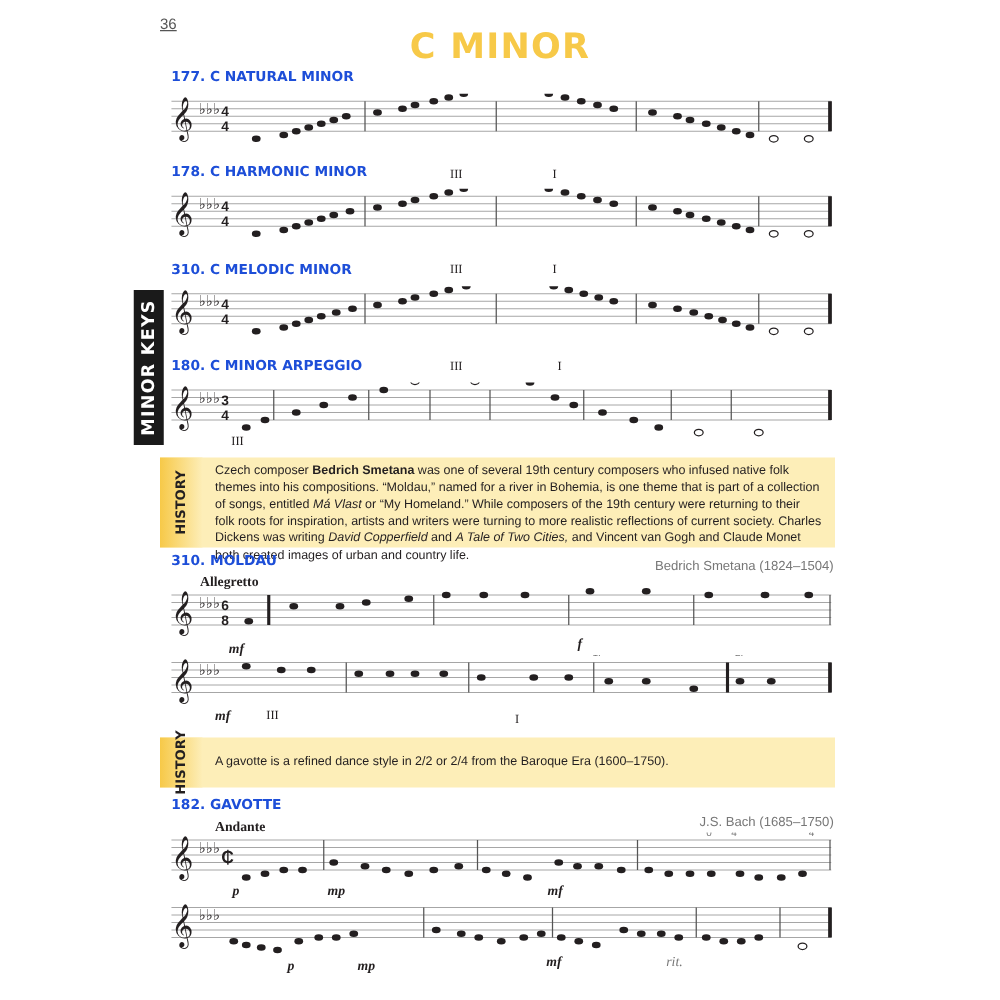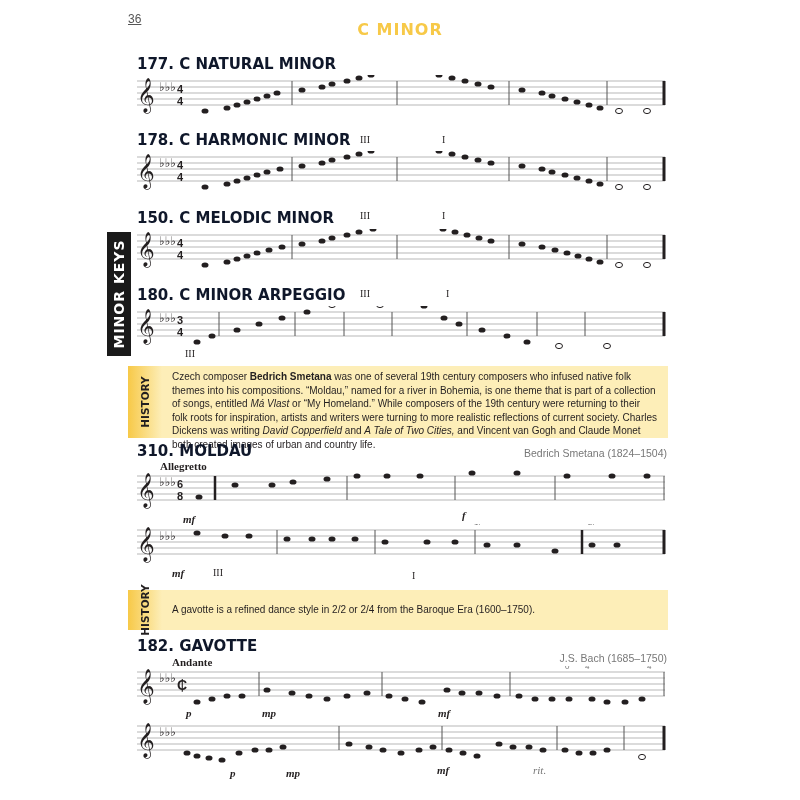--- a/index.html
+++ b/index.html
@@ -1,21 +1,21 @@
 <!DOCTYPE html>
 <html><head>
 <meta charset="utf-8">
 <style>
   html,body{margin:0;padding:0;background:#fff;}
   body{width:800px;height:800px;position:relative;overflow:hidden;font-family:"Liberation Sans",sans-serif;color:#231f20;}
   .page-num{position:absolute;left:128px;top:12px;font-size:12px;color:#555;text-decoration:underline;}
-  .page-title{position:absolute;left:0;width:800px;top:20px;text-align:center;font-size:16px;font-weight:bold;color:#f7c948;letter-spacing:1px;font-family:"DejaVu Sans",sans-serif;}
+  .page-title{position:absolute;left:0;width:800px;top:20px;text-align:center;font-size:28px;font-weight:bold;color:#f7c948;letter-spacing:1px;font-family:"DejaVu Sans",sans-serif;}
   .side-tab{position:absolute;left:107px;top:232px;width:24px;height:124px;background:#1a1a1a;color:#fff;}
   .side-tab span{position:absolute;left:50%;top:50%;transform:translate(-50%,-50%) rotate(-90deg);white-space:nowrap;font-weight:bold;font-size:14px;letter-spacing:1px;font-family:"DejaVu Sans",sans-serif;}
-  .ex-title{position:absolute;left:137px;font-size:15px;font-weight:bold;font-family:"DejaVu Sans",sans-serif;color:#0f172a;}
+  .ex-title{position:absolute;left:137px;font-size:11px;font-weight:bold;font-family:"DejaVu Sans",sans-serif;color:#1d4ed8;}
   .composer{position:absolute;right:133px;font-size:10.5px;color:#777;}
   .tempo{position:absolute;font-family:"Liberation Serif",serif;font-weight:bold;font-size:11px;}
   .staff{position:absolute;left:137px;width:530px;height:44px;}
   .staff svg{position:absolute;left:0;top:0;}
   .history{position:absolute;left:128px;width:540px;background:#fdeeb8;}
   .history .hlabel{position:absolute;left:0;top:0;bottom:0;width:34px;background:linear-gradient(to right,#f7c948,#fdeeb8);}
   .history .hlabel span{position:absolute;left:50%;top:50%;transform:translate(-50%,-50%) rotate(-90deg);font-weight:bold;font-size:10.5px;color:#231f20;font-family:"DejaVu Sans",sans-serif;}
   .history .htext{position:absolute;left:44px;right:10px;font-size:10px;line-height:13.5px;color:#231f20;}
   .dyn{position:absolute;font-family:"Liberation Serif",serif;font-style:italic;font-weight:bold;font-size:11px;text-align:center;}
   .roman{position:absolute;font-family:"Liberation Serif",serif;font-size:10px;}
@@ -142,21 +142,21 @@
       </g>
       <g fill="none" stroke="#231f20">
         <ellipse cx="482" cy="36" rx="3.5" ry="2.6"></ellipse>
         <ellipse cx="510" cy="36" rx="3.5" ry="2.6"></ellipse>
       </g>
     </svg>
   </div>
 <div class="roman" style="left:360px;top:210px">III</div>
 <div class="roman" style="left:442px;top:210px">I</div>
 
-<div class="ex-title" style="top:209px">150.  C MELODIC MINOR</div>
+<div class="ex-title" style="top:209px">310.  C MELODIC MINOR</div>
 <div class="staff" style="top:229px">
     <svg width="530" height="44">
       <g stroke="#999" stroke-width="0.7">
         <line x1="0" y1="6" x2="528" y2="6"></line>
         <line x1="0" y1="12" x2="528" y2="12"></line>
         <line x1="0" y1="18" x2="528" y2="18"></line>
         <line x1="0" y1="24" x2="528" y2="24"></line>
         <line x1="0" y1="30" x2="528" y2="30"></line>
       </g>
       <text x="0" y="30" font-size="30" fill="#231f20" font-family="DejaVu Serif, serif">𝄞</text>

